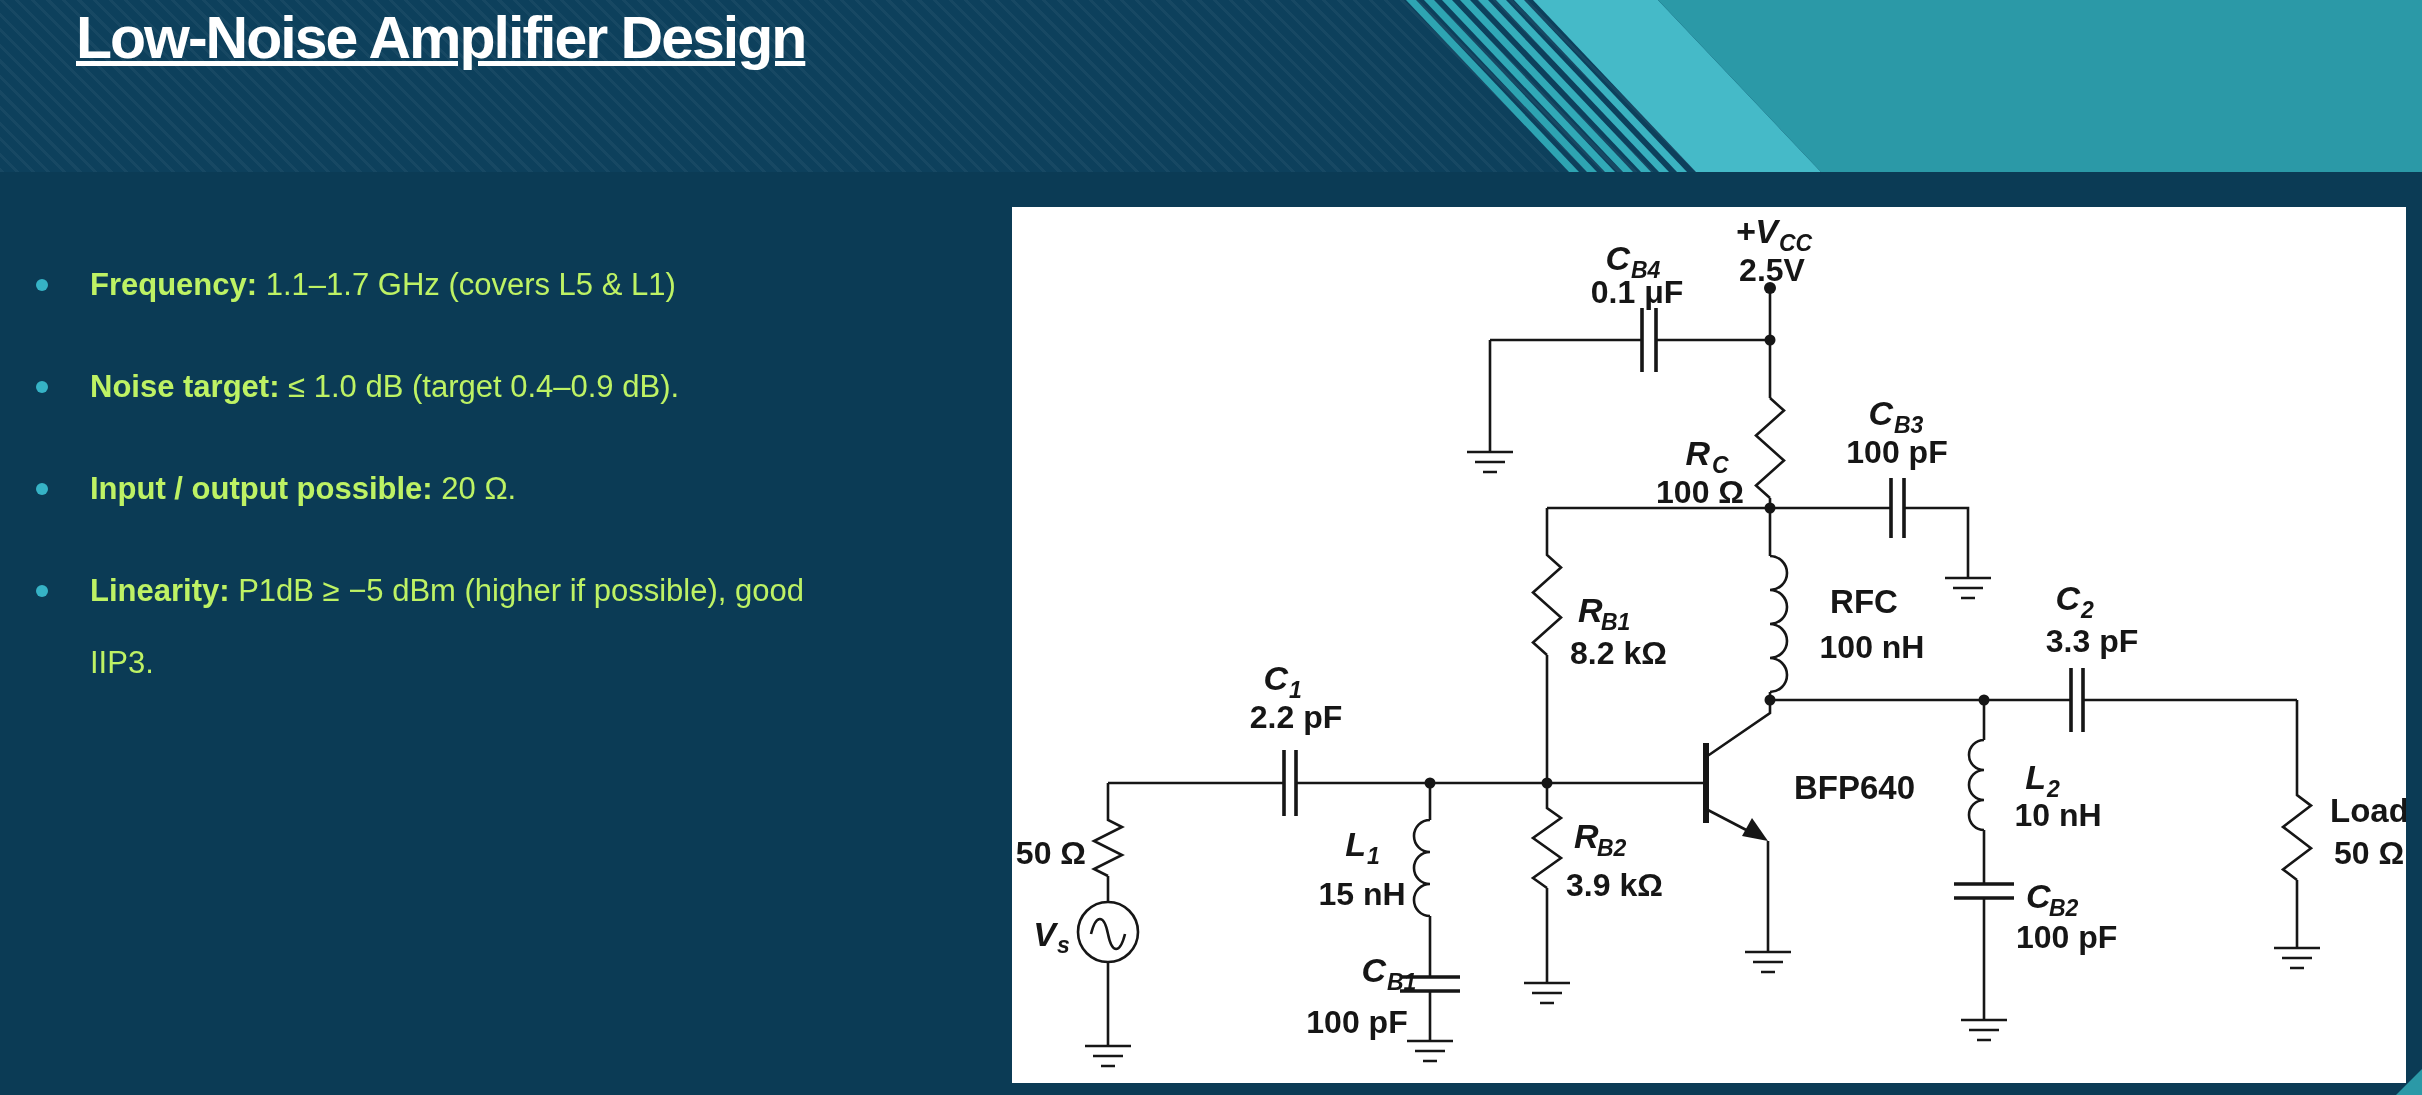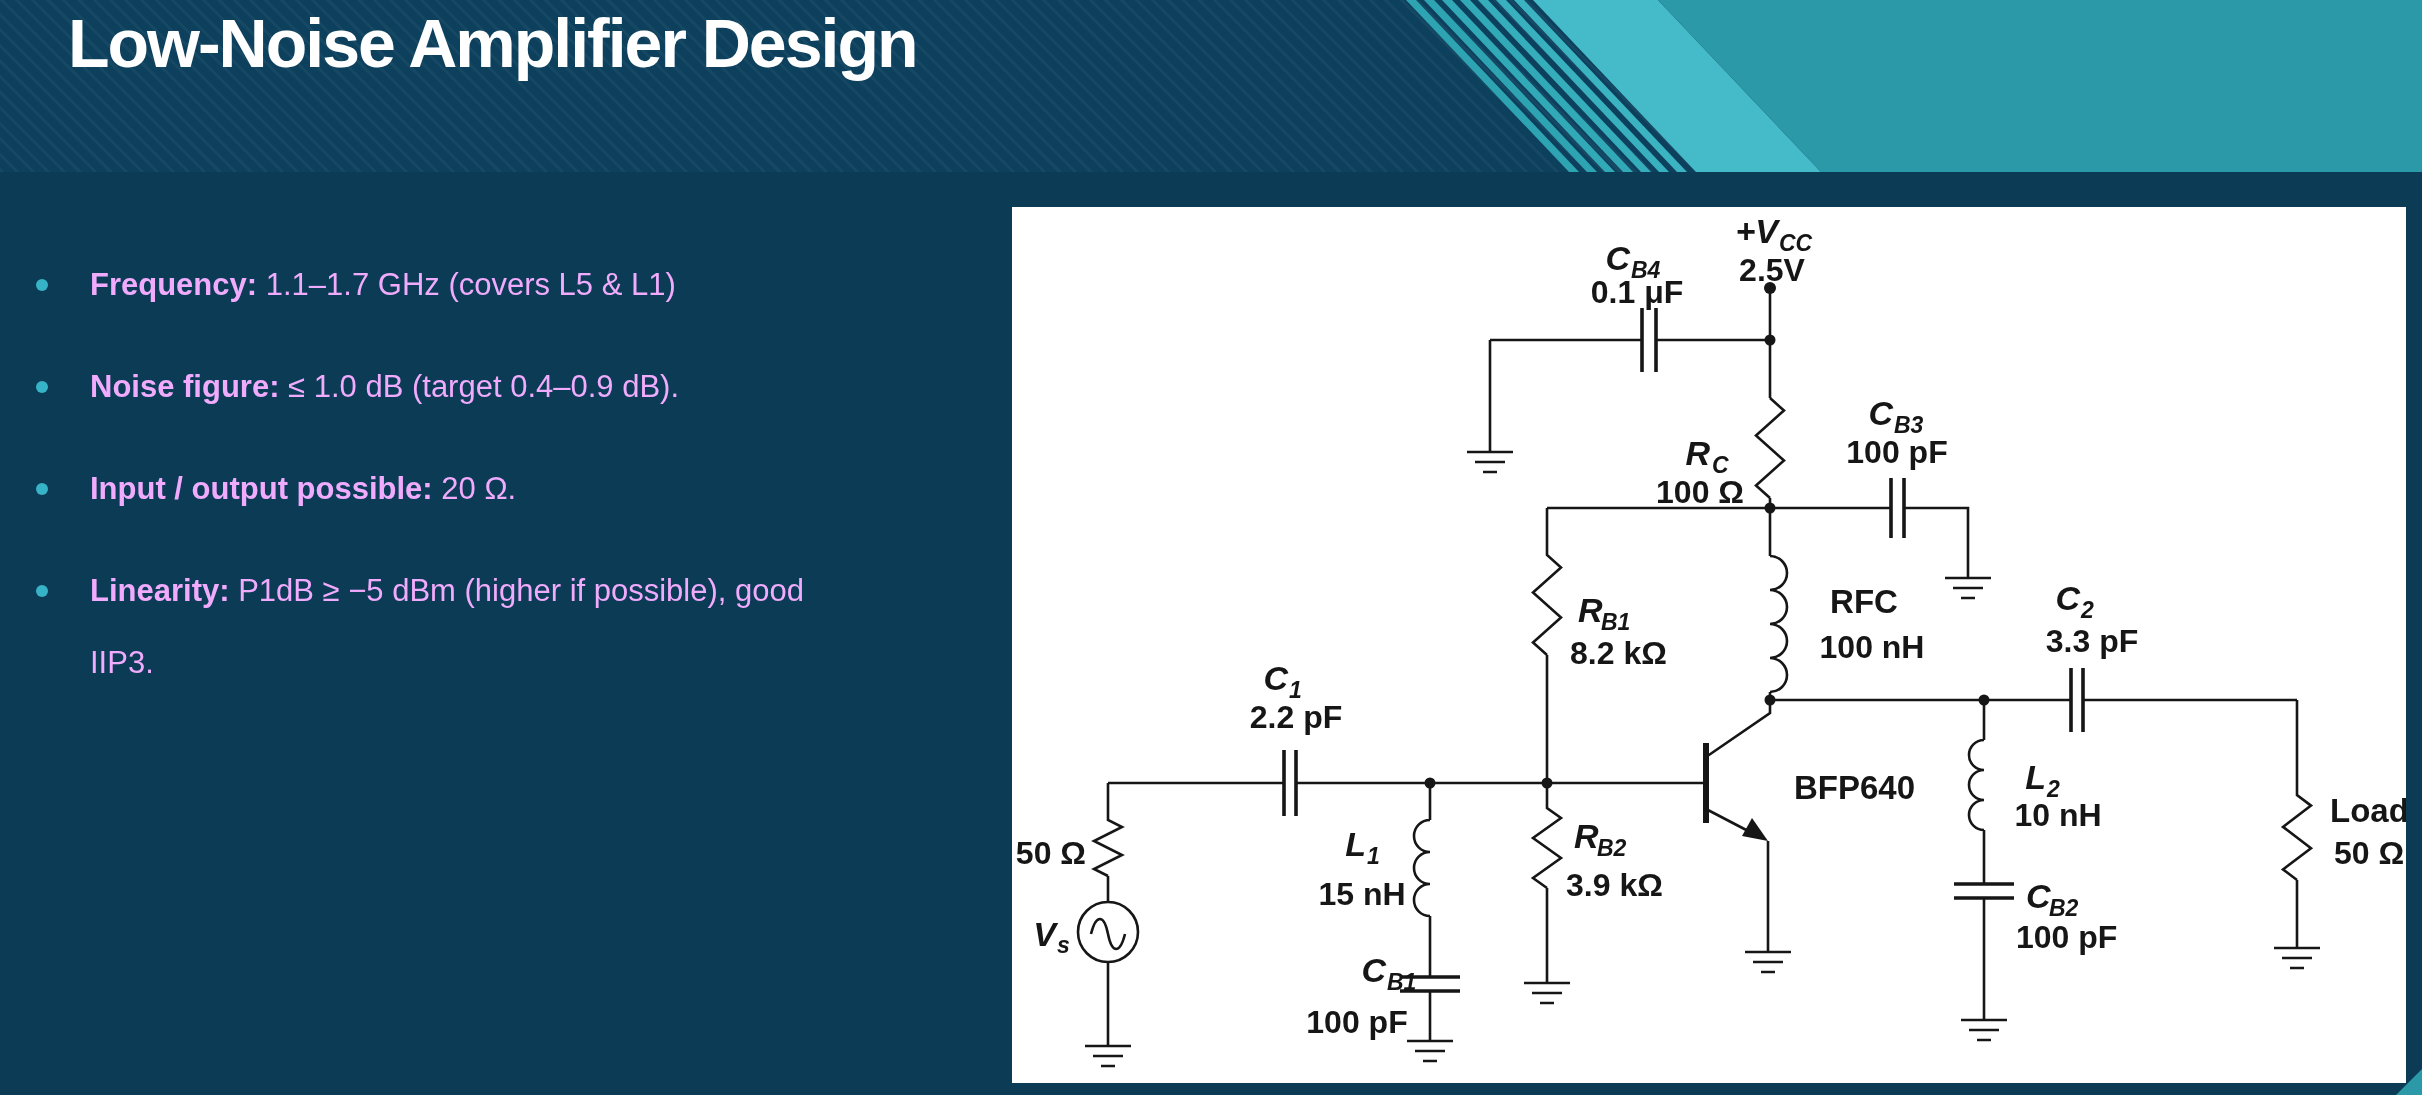--- a/index.html
+++ b/index.html
@@ -10,29 +10,29 @@
   }
   
   .header{
     position:absolute; left:0; top:0; width:100%; height:172px;
     background:#0d405c;
     background-image:repeating-linear-gradient(45deg,
       rgba(255,255,255,0.045) 0 3px, rgba(0,0,0,0.0) 3px 11px);
   }
   .header-decor{position:absolute; right:0; top:0; height:172px; width:1022px;}
   .page-title{
-    position:absolute; left:68px; top:6px;
-    font-size:68px; font-weight:bold; letter-spacing:-2px;
-    color:#ffffff; line-height:1.1; white-space:nowrap;
+    position:absolute; left:76px; top:6px;
+    font-size:59px; font-weight:bold; letter-spacing:-2px;
+    color:#ffffff; line-height:1.1; white-space:nowrap;text-decoration:underline;
   }
   
   .bullets{
     position:absolute; left:90px; top:249px; width:920px;
     margin:0; padding:0; list-style:none;
-    color:#f0abfc; font-size:31px; line-height:72px;
+    color:#bef264; font-size:31px; line-height:72px;
   }
   .bullets li{position:relative; margin:0 0 30px 0;}
   .bullets .dot{
     position:absolute; left:-54px; top:30px; width:12px; height:12px;
     border-radius:50%; background:#36b3c6;
   }
   .bullets b{font-weight:bold;}
   .bullets span.txt{white-space:pre-wrap;}
   
   .panel{
@@ -73,21 +73,21 @@
 
       <polygon points="133,0 258,0 421,172 296,172" fill="#45bac8"></polygon>
 
       <polygon points="258,0 1022,0 1022,172 421,172" fill="#2b99a7"></polygon>
     </svg>
     <div class="page-title">Low-Noise Amplifier Design</div>
   </div>
 
   <ul class="bullets">
     <li><span class="dot"></span><b>Frequency:</b><span class="txt"> 1.1–1.7 GHz (covers L5 &amp; L1)</span></li>
-    <li><span class="dot"></span><b>Noise figure:</b><span class="txt"> ≤ 1.0 dB (target 0.4–0.9 dB).</span></li>
+    <li><span class="dot"></span><b>Noise target:</b><span class="txt"> ≤ 1.0 dB (target 0.4–0.9 dB).</span></li>
     <li><span class="dot"></span><b>Input / output possible:</b><span class="txt"> 20 Ω.</span></li>
     <li><span class="dot"></span><b>Linearity:</b><span class="txt"> P1dB ≥ −5 dBm (higher if possible), good
 IIP3.</span></li>
   </ul>
 
   <div class="panel">
     <svg viewBox="1012 207 1394 876">
 
       <g>
         <path class="wire" d="M1770,288 V398"></path>

